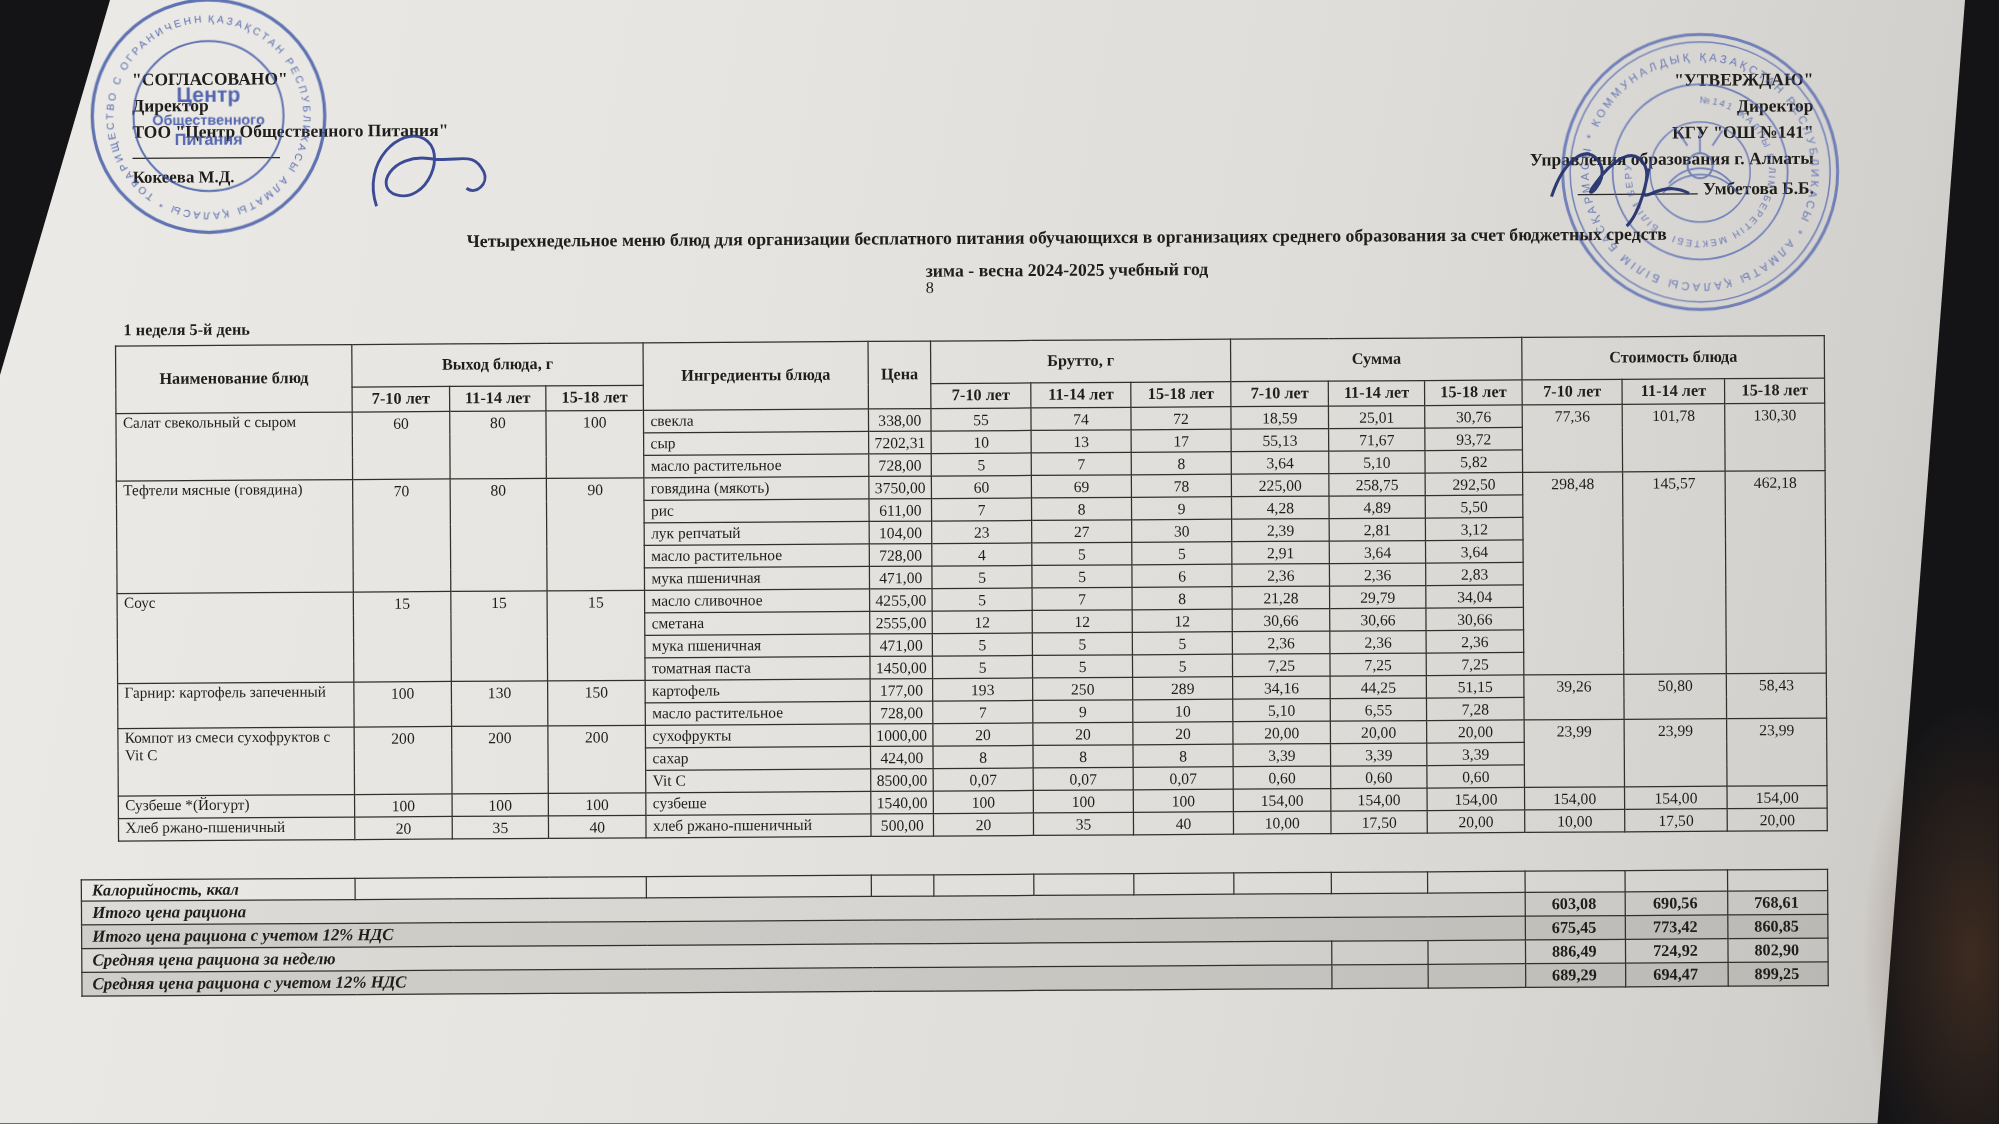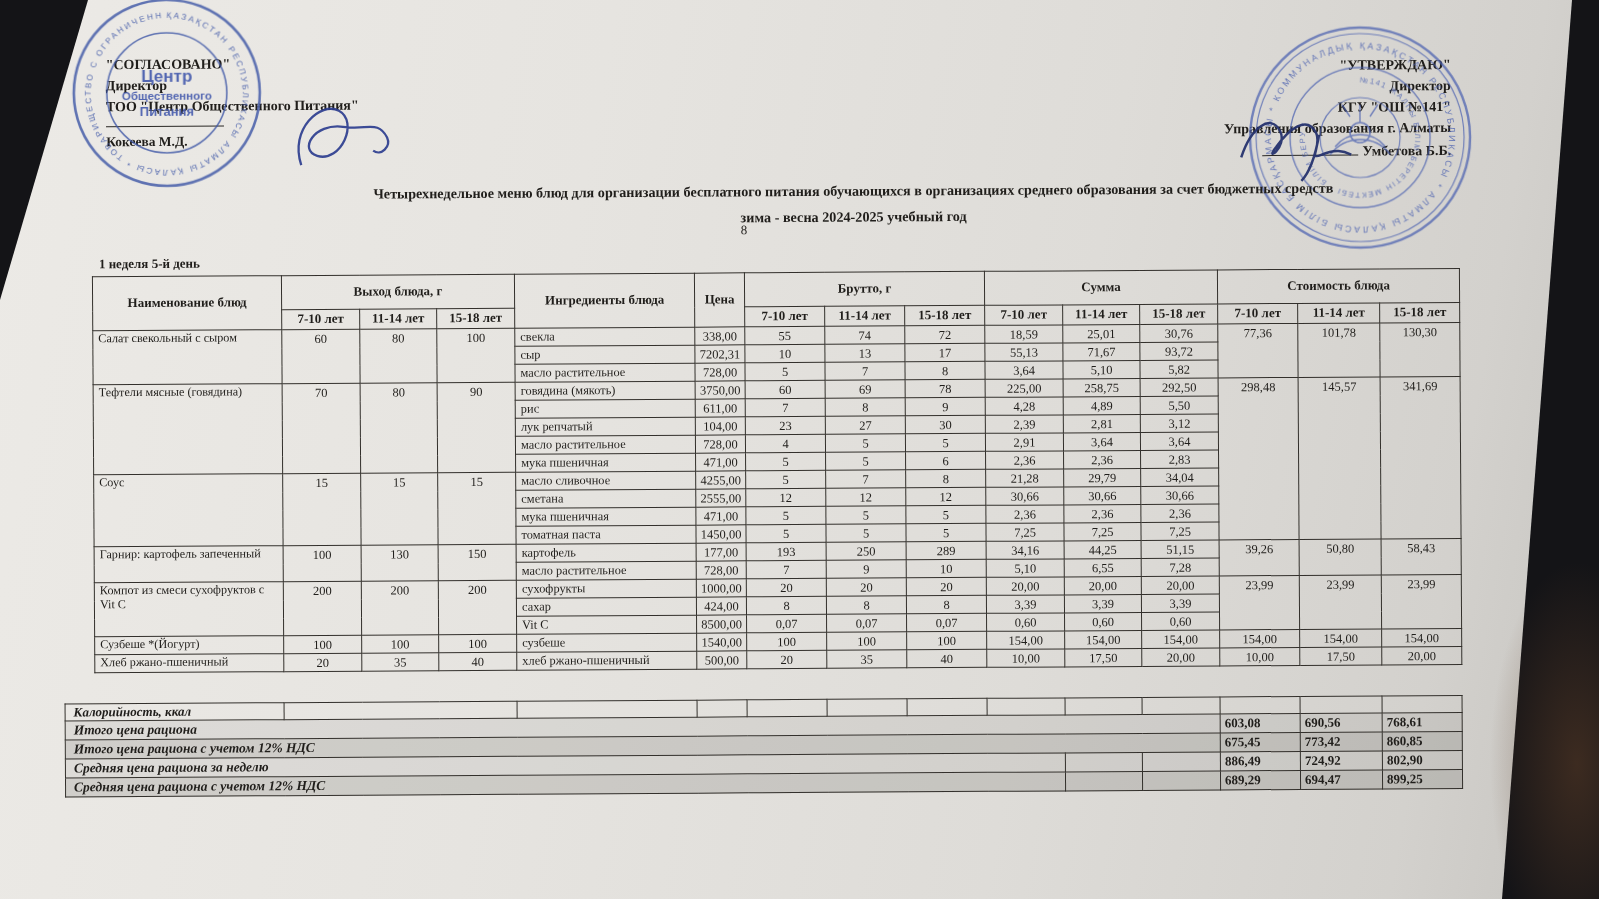--- a/index.html
+++ b/index.html
@@ -52,21 +52,21 @@
   td.ing{font-size:12.4px;text-align:left;padding-left:5px;}
   td.num{text-align:center;}
   td.top{vertical-align:top;padding-top:2px;}
 
   .footer-table{position:absolute;left:63px;top:699px;width:1397px;}
   .footer-table td{border:1.5px solid #33302c;padding:1px 4px;font-size:12.5px;line-height:1.1;}
   .footer-table tr{height:19px;}
   .footer-table tr.cal{height:16px;}
   td.flabel{font-weight:bold;font-style:italic;font-size:13.5px;text-align:left;padding-left:8px;}
   td.callabel{font-weight:bold;font-style:italic;font-size:13px;text-align:left;padding-left:8px;}
-  td.sval{font-weight:bold;font-size:13px;text-align:left;padding-right:6px;}
+  td.sval{font-weight:bold;font-size:13px;text-align:center;padding-right:6px;}
   tr.sh0 td{background:rgba(60,58,55,.07);}
   tr.sh1 td{background:rgba(60,58,55,.15);}
 </style>
 </head>
 <body>
 
 <div class="photo">
   <div class="paper"></div>
   <div class="blur-right"></div>
 
@@ -233,21 +233,21 @@
             <td class="ing">говядина (мякоть)</td>
             <td class="num">3750,00</td>
             <td class="num">60</td>
             <td class="num">69</td>
             <td class="num">78</td>
             <td class="num">225,00</td>
             <td class="num">258,75</td>
             <td class="num">292,50</td>
             <td rowspan="9" class="num top">298,48</td>
             <td rowspan="9" class="num top">145,57</td>
-            <td rowspan="9" class="num top">341,69</td>
+            <td rowspan="9" class="num top">462,18</td>
           </tr>
           <tr>
             <td class="ing">рис</td>
             <td class="num">611,00</td>
             <td class="num">7</td>
             <td class="num">8</td>
             <td class="num">9</td>
             <td class="num">4,28</td>
             <td class="num">4,89</td>
             <td class="num">5,50</td>

